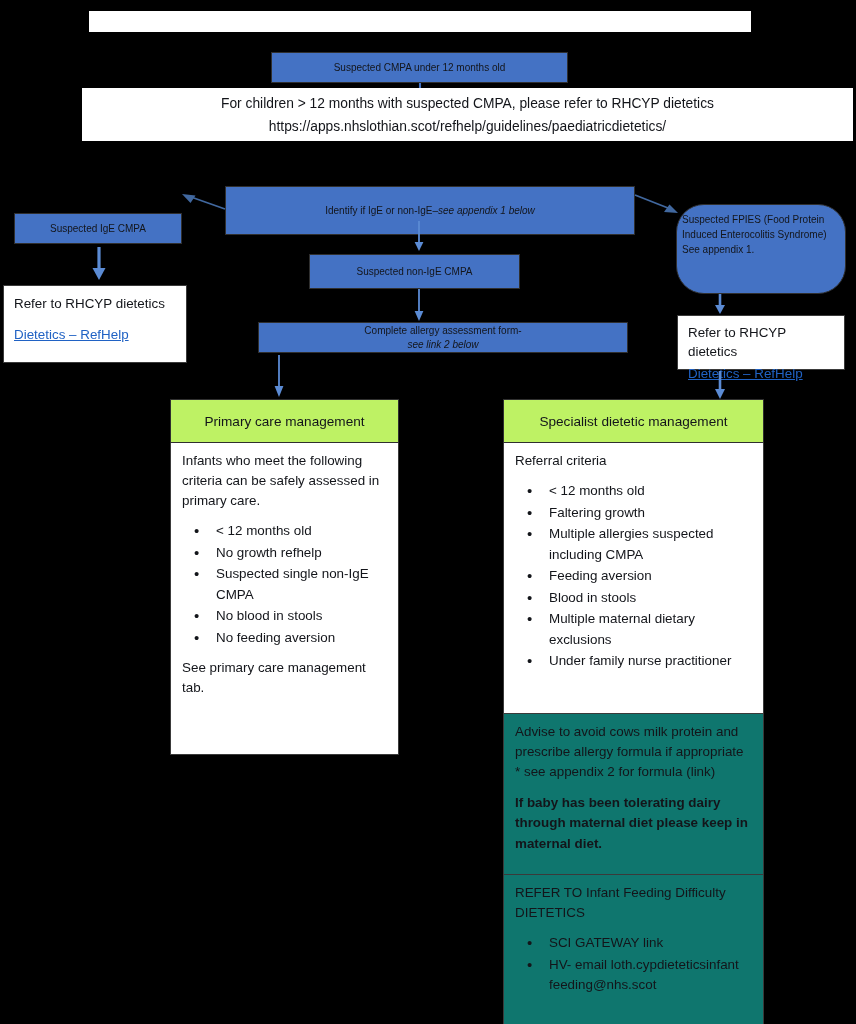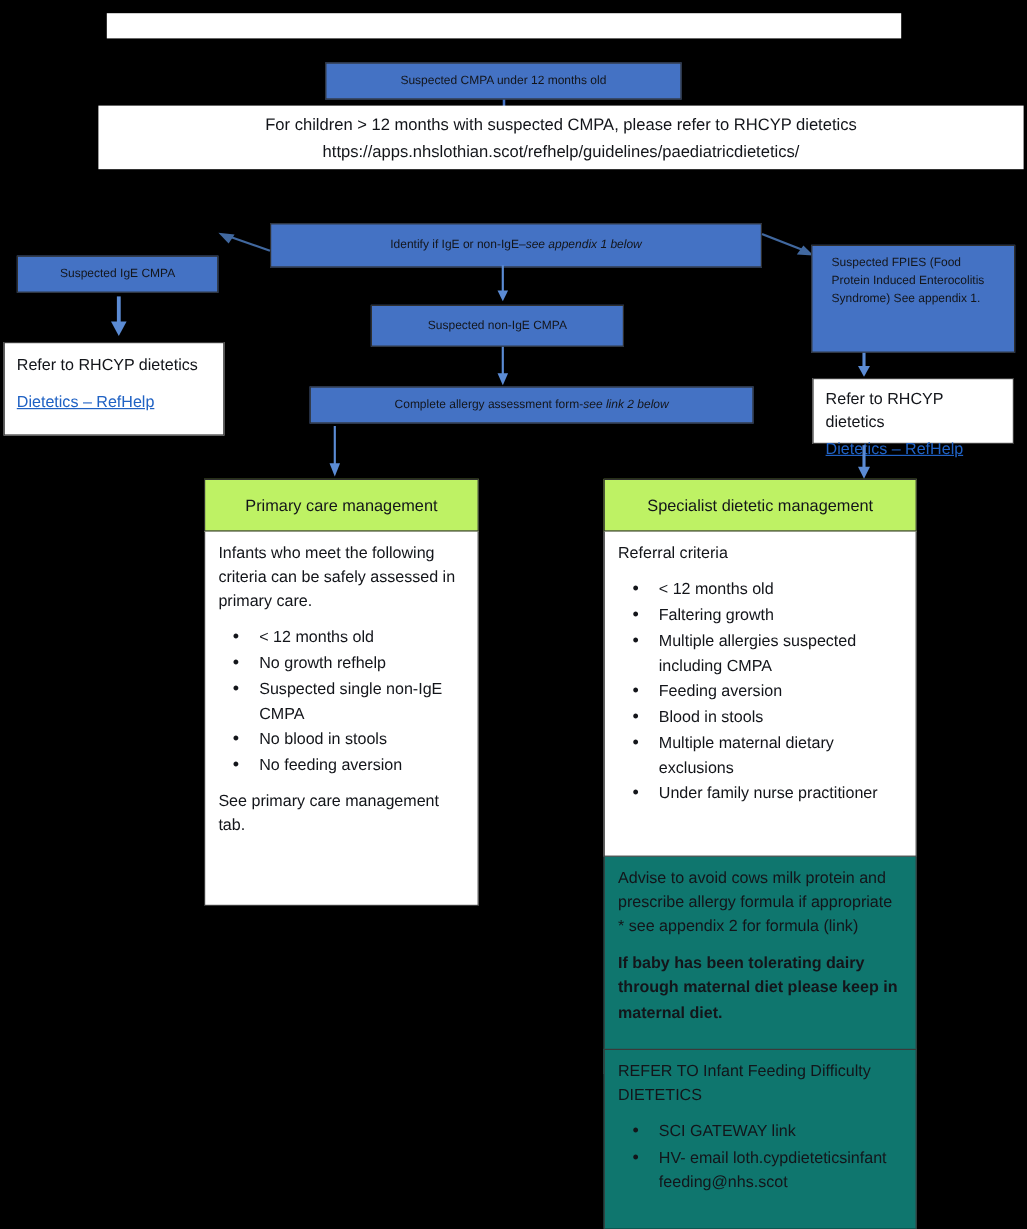--- a/index.html
+++ b/index.html
@@ -34,22 +34,23 @@
     display: flex;
     align-items: center;
     justify-content: center;
     text-align: center;
     padding: 3px 6px;
   }
   .blue-box.left-align {
     justify-content: flex-start;
     text-align: left;
     align-items: flex-start;
-    padding: 7px 16px;
+    padding: 7px 5px;
     line-height: 1.52;
+    border-radius: 28px;
   }
 
   .white-box {
     background: #FFFFFF;
     border: 1.3px solid #3A3A3A;
     color: #13151A;
     font-size: 13.4px;
     line-height: 1.5;
     padding: 8px 10px;
     text-align: left;
@@ -144,21 +145,21 @@
   <svg class="arrow-svg" style="left:413px; top:83px;" width="14" height="14" viewBox="0 0 14 14">
     <path d="M7 0 L7 7" stroke="#4472C4" stroke-width="2.1" fill="none"></path>
     <path d="M2.6 6 L7 12 L11.4 6 Z" fill="#4472C4"></path>
   </svg>
 
   <div class="abs plain-band" style="left:82px; top:88px; width:771px; height:53px;">
     <div>For children &gt; 12 months with suspected CMPA, please refer to RHCYP dietetics</div>
     <div>https://apps.nhslothian.scot/refhelp/guidelines/paediatricdietetics/</div>
   </div>
 
-  <div class="abs blue-box" style="left:225px; top:186px; width:410px; height:37px;">
+  <div class="abs blue-box" style="left:225px; top:186px; width:410px; height:49px;">
     <span>Identify if IgE or non-IgE– </span>
       <em class="ital">see appendix 1 below</em>
   </div>
 
   <svg class="arrow-svg" style="left:181px; top:192px;" width="46" height="22" viewBox="0 0 46 22">
     <path d="M44 17 L10 5" stroke="#41689F" stroke-width="1.8" fill="none"></path>
     <path d="M1 2 L14.5 3.5 L9.5 11 Z" fill="#41689F"></path>
   </svg>
 
   <svg class="arrow-svg" style="left:634px; top:192px;" width="46" height="24" viewBox="0 0 46 24">
@@ -183,21 +184,21 @@
     <div class="p"><span class="link">Dietetics – RefHelp</span></div>
   </div>
 
   <div class="abs blue-box" style="left:309px; top:254px; width:211px; height:35px;">Suspected non-IgE CMPA</div>
 
   <svg class="arrow-svg" style="left:412px; top:289px;" width="14" height="34" viewBox="0 0 14 34">
     <path d="M7 0 L7 23" stroke="#5B8BD4" stroke-width="1.8" fill="none"></path>
     <path d="M2.6 22 L7 32 L11.4 22 Z" fill="#5B8BD4"></path>
   </svg>
 
-  <div class="abs blue-box" style="left:258px; top:322px; width:370px; height:31px;">
+  <div class="abs blue-box" style="left:258px; top:322px; width:370px; height:31px;flex-direction:column;">
     <span>Complete allergy assessment form- </span>
       <em class="ital">see link 2 below</em>
   </div>
 
   <svg class="arrow-svg" style="left:272px; top:355px;" width="14" height="44" viewBox="0 0 14 44">
     <path d="M7 0 L7 32" stroke="#5B8BD4" stroke-width="1.8" fill="none"></path>
     <path d="M2.6 31 L7 42 L11.4 31 Z" fill="#5B8BD4"></path>
   </svg>
 
   <div class="abs blue-box left-align" style="left:676px; top:204px; width:170px; height:90px;">Suspected FPIES (Food Protein Induced Enterocolitis Syndrome) See appendix 1.</div>

